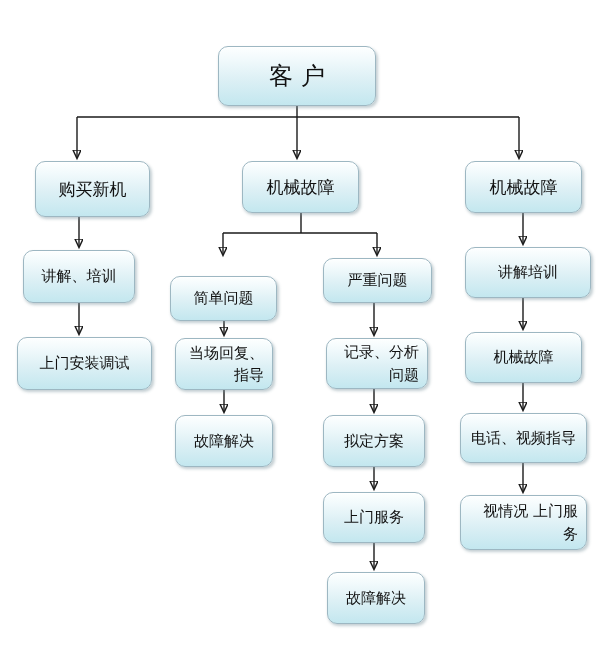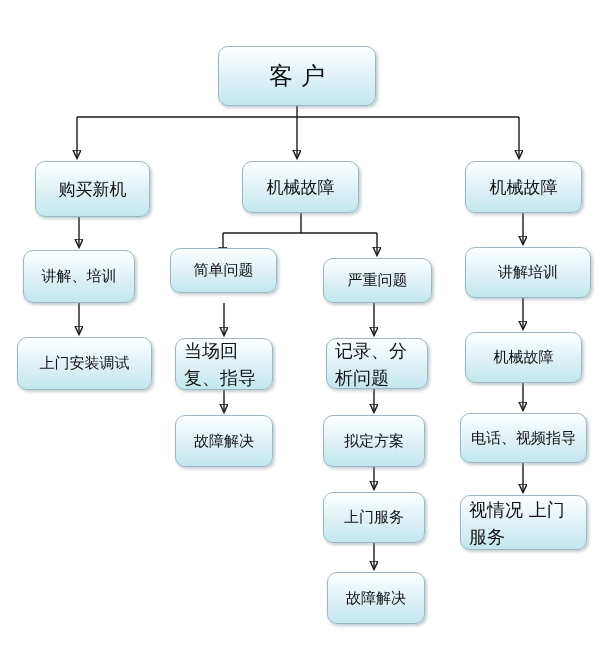--- a/index.html
+++ b/index.html
@@ -51,23 +51,23 @@
     color: var(--text);
     line-height: 1.35;
   }
   .node.root {
     font-size: 24px;
     letter-spacing: 8px;
     padding-left: 8px; 
   }
   .node.two-line {
     justify-content: flex-start;
-    text-align: left;
+    text-align: right;
     padding: 4px 8px;
-    font-size: 18px;
+    font-size: 15px;
     line-height: 1.5;
   }
   .node.small-text { font-size: 15px; }
 </style>
 </head>
 <body>
 
 <div class="canvas">
 
   <svg class="edge-layer" width="600" height="645" viewBox="0 0 600 645" xmlns="http://www.w3.org/2000/svg">
@@ -104,21 +104,21 @@
     </g>
   </svg>
 
   <div class="node root" style="left:218px; top:26px; width:158px; height:60px;margin-top:20px;">客户</div>
 
   <div class="node" style="left:35px; top:161px; width:115px; height:56px;">购买新机</div>
   <div class="node small-text" style="left:23px; top:250px; width:112px; height:53px;">讲解、培训</div>
   <div class="node small-text" style="left:17px; top:337px; width:135px; height:53px;">上门安装调试</div>
 
   <div class="node" style="left:242px; top:161px; width:117px; height:52px;">机械故障</div>
-  <div class="node small-text" style="left:170px; top:248px; width:107px; height:45px;">简单问题</div>
+  <div class="node small-text" style="left:170px; top:276px; width:107px; height:45px;">简单问题</div>
   <div class="node small-text" style="left:323px; top:258px; width:109px; height:45px;text-align:center;">严重问题</div>
   <div class="node two-line" style="left:175px; top:338px; width:98px; height:52px;">当场回复、指导</div>
   <div class="node small-text" style="left:175px; top:415px; width:98px; height:52px;">故障解决</div>
   <div class="node two-line" style="left:326px; top:338px; width:102px; height:51px;">记录、分析问题</div>
   <div class="node small-text" style="left:323px; top:415px; width:102px; height:52px;">拟定方案</div>
   <div class="node small-text" style="left:323px; top:492px; width:102px; height:51px;">上门服务</div>
   <div class="node small-text" style="left:327px; top:572px; width:98px; height:52px;">故障解决</div>
 
   <div class="node" style="left:465px; top:161px; width:117px; height:52px;">机械故障</div>
   <div class="node small-text" style="left:465px; top:247px; width:126px; height:51px;">讲解培训</div>

